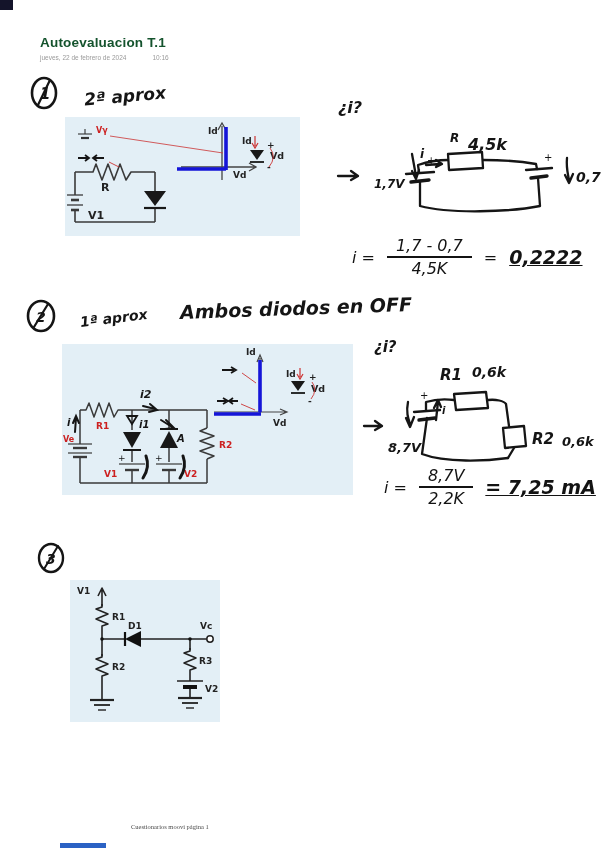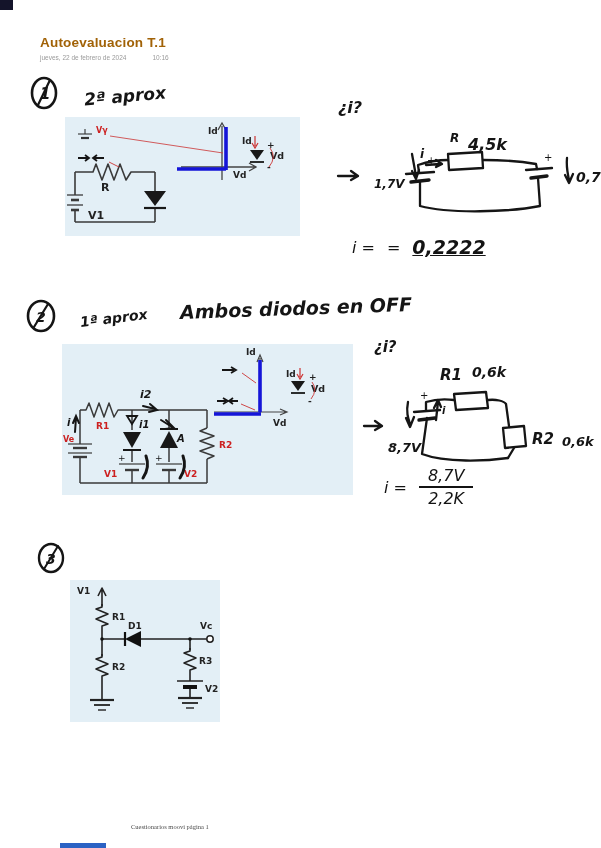--- a/index.html
+++ b/index.html
@@ -4,21 +4,21 @@
 <style>
   * { margin:0; padding:0; box-sizing:border-box; }
   html,body { background:#ffffff; }
   body { width:601px; height:848px; }
   .page { position:relative; width:601px; height:848px; background:#fff; overflow:hidden;
           font-family:"Liberation Sans", sans-serif; color:#1a1a1a; }
   .abs { position:absolute; }
   .corner-mark { position:absolute; left:0; top:0; width:13px; height:10px; background:#14142a; }
   .bottom-mark { position:absolute; left:60px; top:843px; width:46px; height:5px; background:#2b62c4; }
 
-  .title { position:absolute; left:40px; top:35px; font-size:13.5px; font-weight:600; color:#a16207; letter-spacing:.2px; }
+  .title { position:absolute; left:40px; top:35px; font-size:13.5px; font-weight:600; color:#14532d; letter-spacing:.2px; }
   .meta  { position:absolute; left:40px; top:54px; font-size:6.5px; color:#9a9a9a; display:flex; gap:26px; }
 
   .hw { position:absolute; font-family:"DejaVu Sans", sans-serif; font-style:italic; color:#151515; white-space:nowrap; }
   .hw-big { font-size:19px; font-weight:bold; }
 
   svg { overflow:visible; }
   svg text { font-family:"DejaVu Sans", sans-serif; }
   .figtxt { font-weight:bold; fill:#222222; }
   .redtxt { font-weight:bold; fill:#cc2020; }
   .hwtxt  { font-style:italic; fill:#151515; }
@@ -144,20 +144,24 @@
     <text x="138" y="32" font-size="16" class="hwtxt" font-weight="bold">4,5k</text>
     <text x="90" y="40" font-size="12" class="hwtxt" font-weight="bold">i</text>
     <text x="97" y="46" font-size="10" class="hwtxt">+</text>
     <text x="214" y="43" font-size="10" class="hwtxt">+</text>
     <text x="44" y="70" font-size="12" class="hwtxt" font-weight="bold">1,7V</text>
     <text x="246" y="64" font-size="14" class="hwtxt" font-weight="bold">0,7V</text>
   </svg>
 
   <div class="eq" style="left:352px;top:236px">
     <span>i =</span>
+    <span class="frac">
+      <span class="num">1,7 - 0,7</span>
+      <span class="den">4,5K</span>
+    </span>
     <span>=</span>
     <span class="result">0,2222</span>
   </div>
 
   <svg class="abs" style="left:22px;top:296px" width="38" height="40" viewBox="0 0 38 40">
     <ellipse cx="19" cy="20" rx="13" ry="15" fill="none" stroke="#151515" stroke-width="2.6"></ellipse>
     <line x1="12" y1="31" x2="26" y2="8" stroke="#151515" stroke-width="2.2" stroke-linecap="round"></line>
     <text x="14" y="26" font-size="14" font-weight="bold" class="hwtxt">2</text>
   </svg>
 
@@ -293,20 +297,21 @@
     <text x="64" y="47" font-size="10" class="hwtxt">+</text>
     <text x="32" y="100" font-size="13" class="hwtxt" font-weight="bold">8,7V</text>
   </svg>
 
   <div class="eq" style="left:384px;top:466px">
     <span>i =</span>
     <span class="frac">
       <span class="num">8,7V</span>
       <span class="den">2,2K</span>
     </span>
+    <span class="result">= 7,25 mA</span>
   </div>
 
   <svg class="abs" style="left:33px;top:539px" width="36" height="38" viewBox="0 0 36 38">
     <ellipse cx="18" cy="19" rx="12" ry="14" fill="none" stroke="#151515" stroke-width="2.4"></ellipse>
     <line x1="11" y1="30" x2="25" y2="7" stroke="#151515" stroke-width="2" stroke-linecap="round"></line>
     <text x="13" y="25" font-size="14" font-weight="bold" class="hwtxt">3</text>
   </svg>
 
   <svg class="abs" style="left:70px;top:580px" width="150" height="142" viewBox="0 0 150 142">
     <rect x="0" y="0" width="150" height="142" fill="#e3eff6"></rect>

